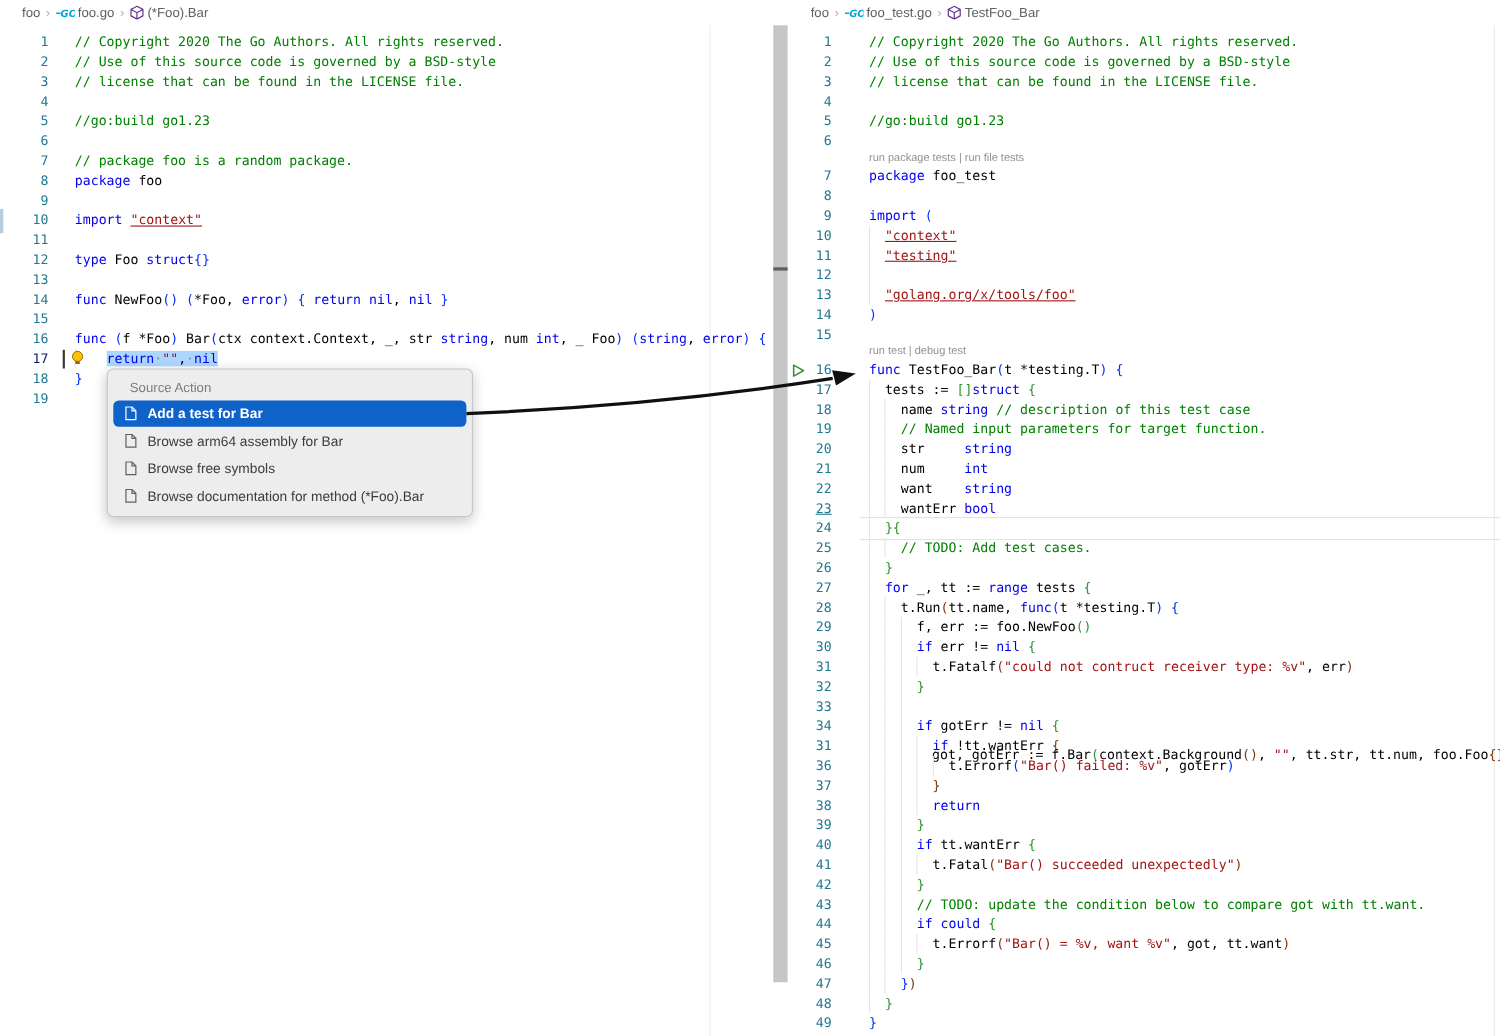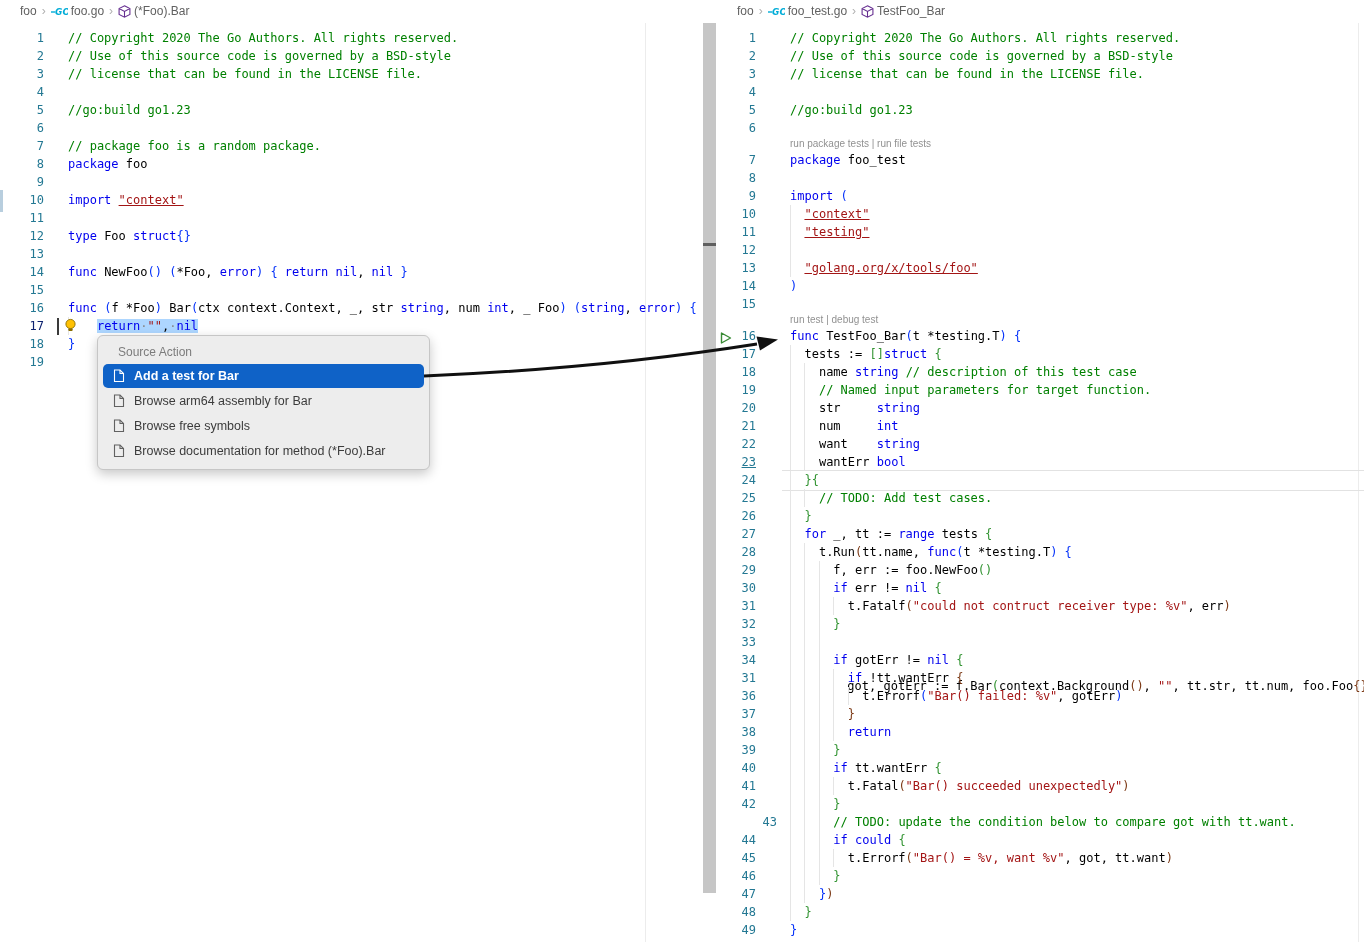--- a/index.html
+++ b/index.html
@@ -420,21 +420,21 @@
         <div class="code" style="left: 74px; tab-size: 2;">				t.Fatal<span style="color:#7b3814">(</span><span style="color:#a31515;">"Bar() succeeded unexpectedly"</span><span style="color:#7b3814">)</span></div>
       </div>
       <div class="row" style="top: 795px; width: 648px;">
         <div class="lnum" style="width: 40px;">42</div>
         <div class="guide" style="left: 74px;"></div>
         <div class="guide" style="left: 88.44px;"></div>
         <div class="guide" style="left: 102.88px;"></div>
         <div class="code" style="left: 74px; tab-size: 2;">			<span style="color:#319331">}</span></div>
       </div>
       <div class="row" style="top: 813px; width: 648px;">
-        <div class="lnum" style="width: 40px; padding-left: 21px;">43</div>
+        <div class="lnum" style="width: 40px;">43</div>
         <div class="guide" style="left: 74px;"></div>
         <div class="guide" style="left: 88.44px;"></div>
         <div class="guide" style="left: 102.88px;"></div>
         <div class="code" style="left: 74px; tab-size: 2;">			<span style="color:#008000">// TODO: update the condition below to compare got with tt.want.</span></div>
       </div>
       <div class="row" style="top: 831px; width: 648px;">
         <div class="lnum" style="width: 40px;">44</div>
         <div class="guide" style="left: 74px;"></div>
         <div class="guide" style="left: 88.44px;"></div>
         <div class="guide" style="left: 102.88px;"></div>

